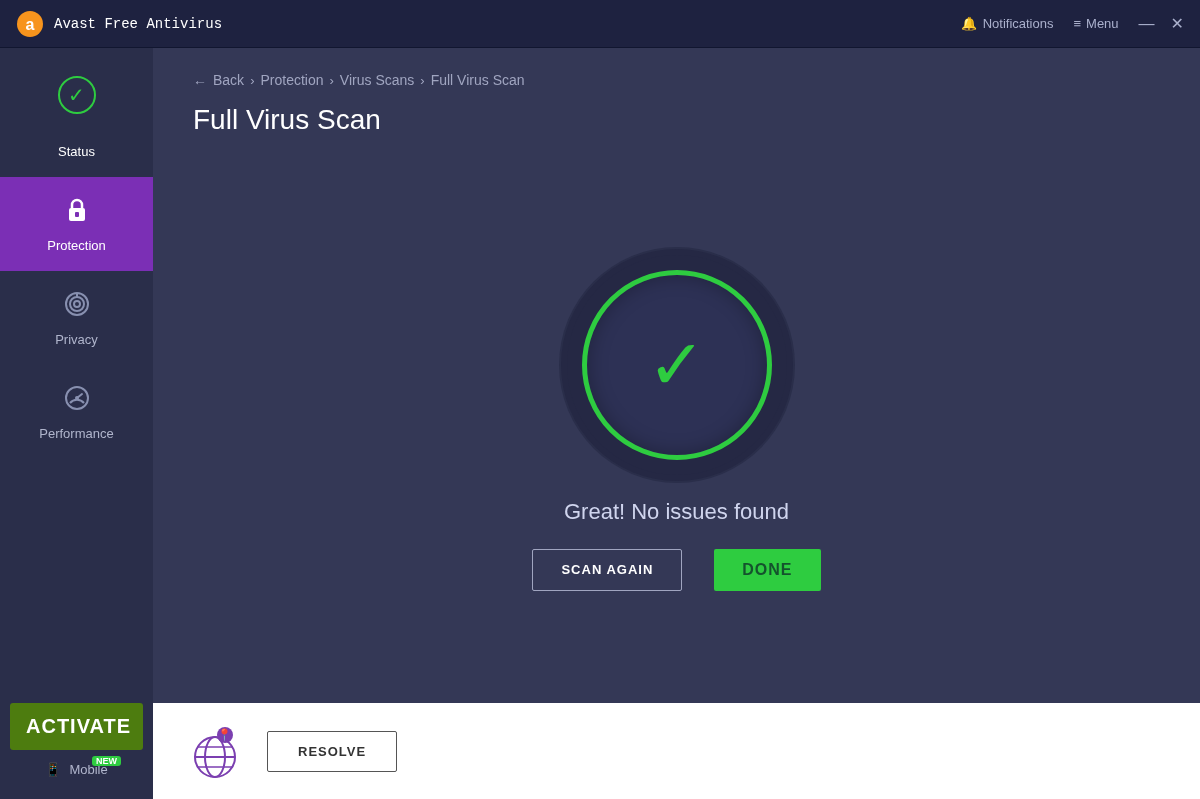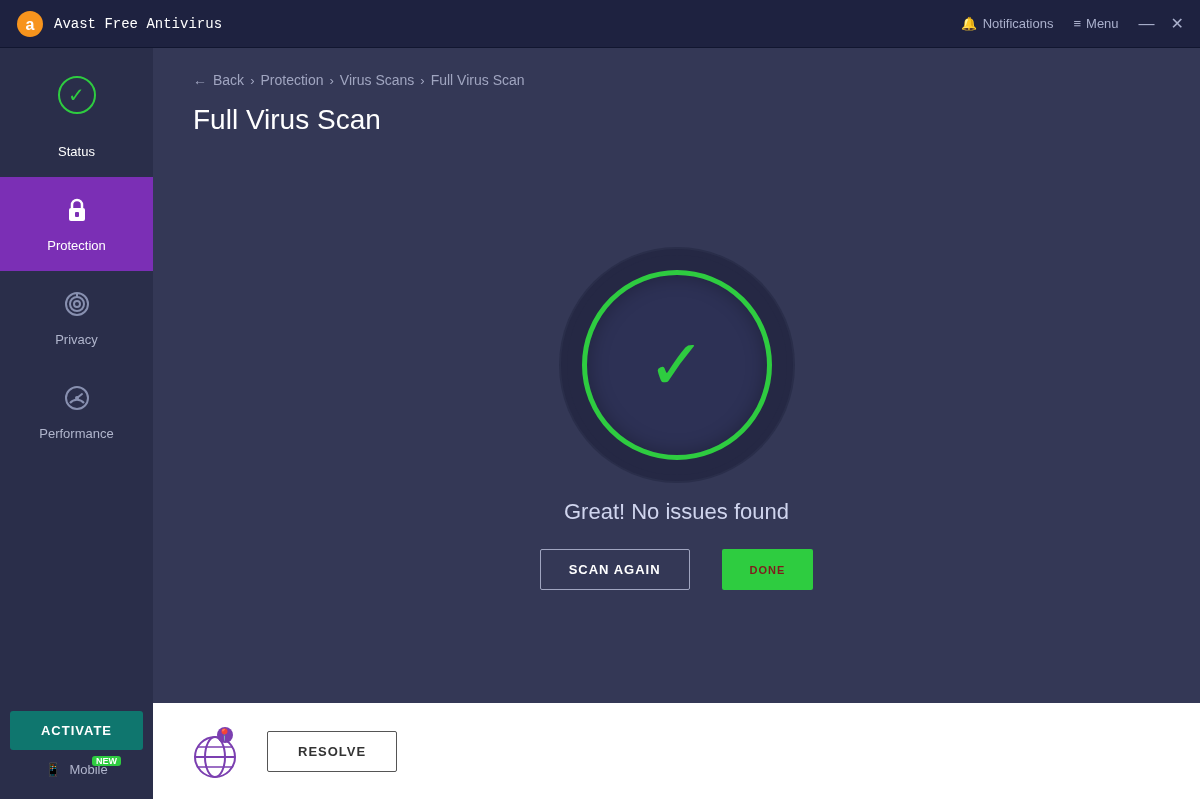--- a/index.html
+++ b/index.html
@@ -30,22 +30,22 @@
     .sidebar-item {
       width: 100%; display: flex; flex-direction: column; align-items: center;
       padding: 18px 0; cursor: pointer; color: #b0b5cc;
     }
     .sidebar-item.active { background: #7b2fb5; color: #fff; }
     .sidebar-item-icon { font-size: 26px; margin-bottom: 6px; }
     .sidebar-item-label { font-size: 13px; }
     .sidebar-item.status-item { color: #fff; }
     .sidebar-bottom { margin-top: auto; width: 100%; padding: 10px; }
     .activate-btn {
-      width: 100%; background: #0f766e; color: #fff; border: none;
-      padding: 12px 16px; font-size: 13px; font-weight: 700; cursor: pointer;
+      width: 100%; background: #4d7c0f; color: #fff; border: none;
+      padding: 12px 16px; font-size: 20px; font-weight: 700; cursor: pointer;
       border-radius: 3px; letter-spacing: 1px;
     }
     .mobile-item {
       width: 100%; display: flex; align-items: center; justify-content: center;
       padding: 12px 0; color: #b0b5cc; font-size: 13px; cursor: pointer; gap: 8px;
       position: relative;
     }
     .new-badge {
       background: #2ecc40; color: #fff; font-size: 9px; font-weight: 700;
       padding: 0 4px; border-radius: 3px; position: absolute; top: 6px; right: 22px;
@@ -91,21 +91,21 @@
     .result-text { color: #d0d5ee; font-size: 22px; font-weight: 300; }
 
     .action-buttons { display: flex; gap: 32px; }
     .btn-scan-again {
       padding: 12px 28px; border: 1.5px solid #a0a5c0; background: transparent;
       color: #fff; font-size: 13px; font-weight: 700; cursor: pointer; letter-spacing: 1px;
       border-radius: 2px;
     }
     .btn-done {
       padding: 12px 28px; border: none; background: #2ecc40;
-      color: #7f1d1d; font-size: 11px; font-weight: 700; cursor: pointer; letter-spacing: 1px;
+      color: #14532d; font-size: 16px; font-weight: 700; cursor: pointer; letter-spacing: 1px;
       border-radius: 2px;
     }
 
     
     .bottom-banner {
       background: #fff; display: flex; align-items: center; padding: 16px 30px;
       gap: 20px; min-height: 90px;
     }
     .banner-text { flex: 1; }
     .banner-title { color: #1a1a2e; font-size: 17px; font-weight: 700; margin-bottom: 4px; }

